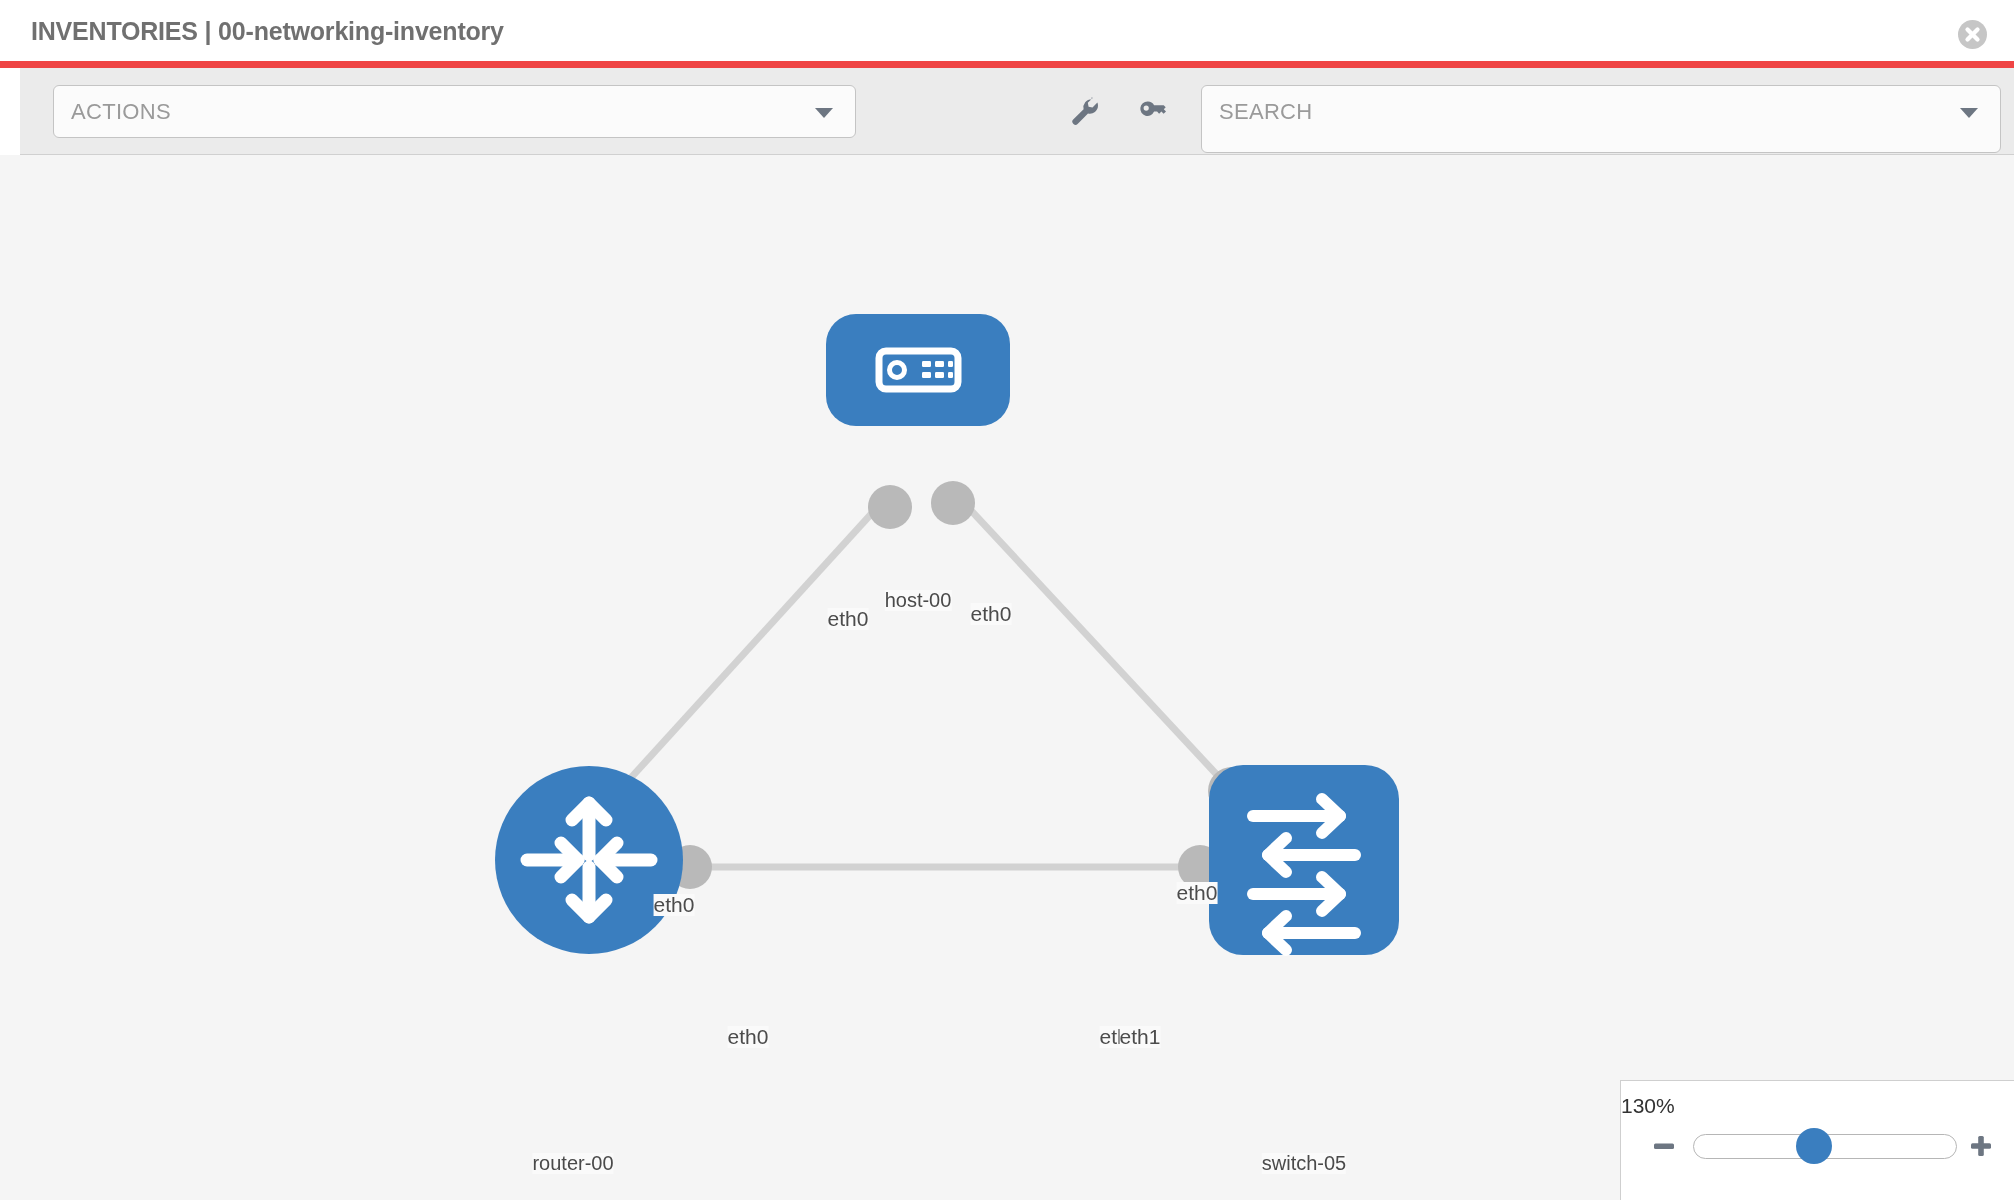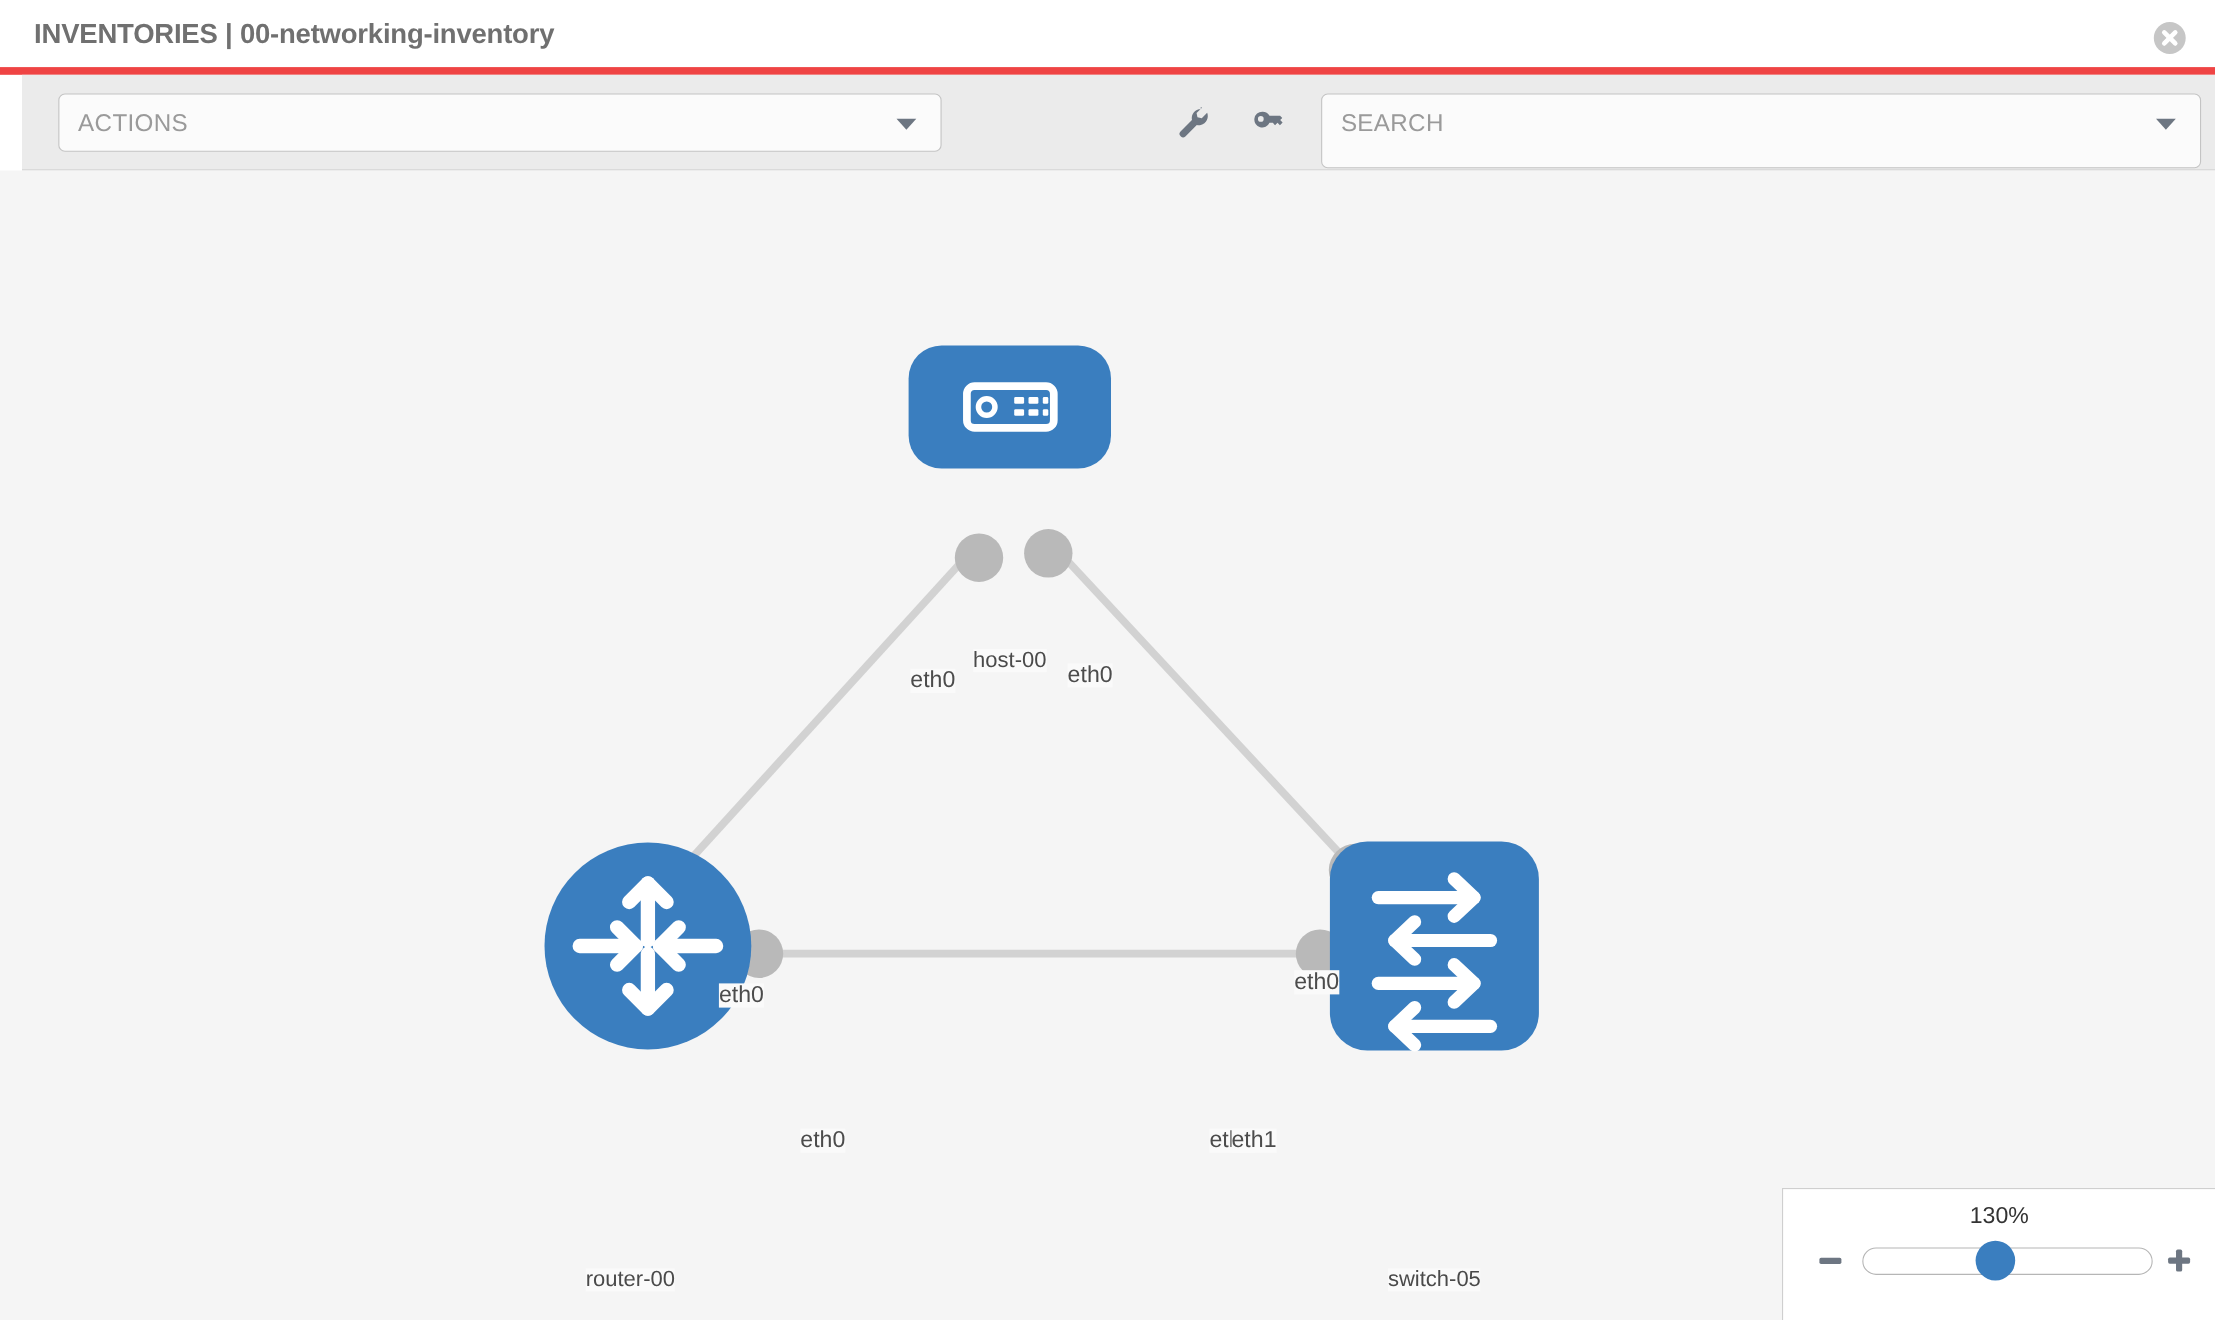--- a/index.html
+++ b/index.html
@@ -146,21 +146,20 @@
     left: 1620px; top: 1080px;
     width: 394px; height: 120px;
     background: #ffffff;
     border: 1px solid #cfcfcf;
     border-right: none;
     border-bottom: none;
   }
   .zoom-pct {
     position: absolute;
     top: 13px; left: 0; width: 100%;
-    text-align: center;
     font-size: 21px;
     color: #333333;
   }
   .zoom-minus, .zoom-plus {
     position: absolute;
     top: 48px;
     width: 34px; height: 34px;
     cursor: pointer;
     display: flex; align-items: center; justify-content: center;
   }

